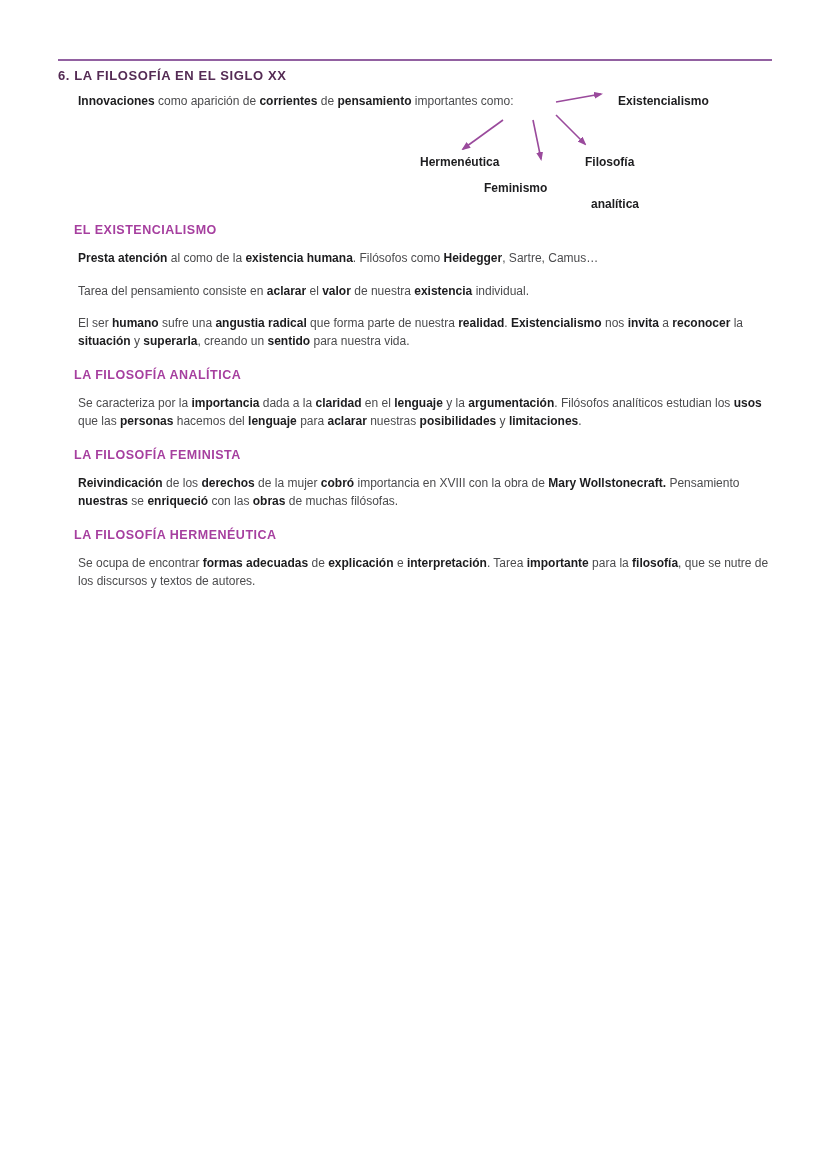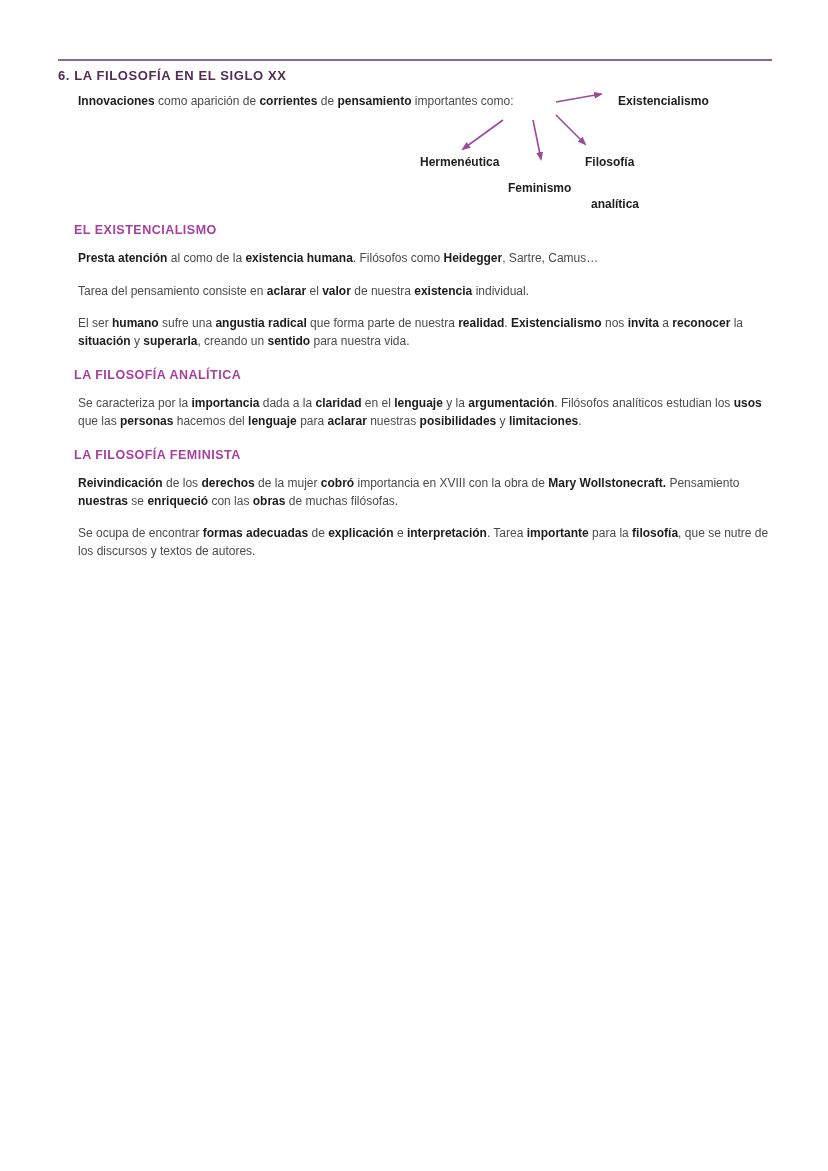--- a/index.html
+++ b/index.html
@@ -61,21 +61,21 @@
     color: var(--bold-text);
   }
   .lbl {
     position: absolute;
     font-size: 12px;
     line-height: 14px;
     white-space: nowrap;
   }
   .lbl-exist     { left: 560px; top: 1px; }
   .lbl-herm      { left: 322px; top: 62px; padding-left: 40px; }
-  .lbl-fem       { left: 450px; top: 88px; }
+  .lbl-fem       { left: 426px; top: 88px; }
   .lbl-filo1     { left: 527px; top: 62px; }
   .lbl-filo2     { left: 525px; top: 104px; margin-left: 8px; }
   svg.arrows {
     position: absolute;
     left: 0; top: 0;
     width: 714px; height: 110px;
     overflow: visible;
     pointer-events: none;
   }
   svg.arrows line { stroke: var(--arrow); stroke-width: 1.6; }
@@ -126,16 +126,17 @@
     <p class="body-par"><b>Presta atención</b><span> al como de la </span><b>existencia humana</b><span>. Filósofos como </span><b>Heidegger</b><span>, Sartre, Camus…</span></p>
     <p class="body-par"><span>Tarea del pensamiento consiste en </span><b>aclarar</b><span> el </span><b>valor</b><span> de nuestra </span><b>existencia</b><span> individual.</span></p>
     <p class="body-par"><span>El ser </span><b>humano</b><span> sufre una </span><b>angustia radical</b><span> que forma parte de nuestra </span><b>realidad</b><span>. </span><b>Existencialismo</b><span> nos </span><b>invita</b><span> a </span><b>reconocer</b><span> la </span><b>situación</b><span> y </span><b>superarla</b><span>, creando un </span><b>sentido</b><span> para nuestra vida.</span></p>
 
     <h2 class="section-heading">LA FILOSOFÍA ANALÍTICA</h2>
     <p class="body-par"><span>Se caracteriza por la </span><b>importancia</b><span> dada a la </span><b>claridad</b><span> en el </span><b>lenguaje</b><span> y la </span><b>argumentación</b><span>. Filósofos analíticos estudian los </span><b>usos</b><span> que las </span><b>personas</b><span> hacemos del </span><b>lenguaje</b><span> para </span><b>aclarar</b><span> nuestras </span><b>posibilidades</b><span> y </span><b>limitaciones</b><span>.</span></p>
 
     <h2 class="section-heading">LA FILOSOFÍA FEMINISTA</h2>
     <p class="body-par"><b>Reivindicación</b><span> de los </span><b>derechos</b><span> de la mujer </span><b>cobró</b><span> importancia en XVIII con la obra de </span><b>Mary Wollstonecraft.</b><span> Pensamiento </span><b>nuestras</b><span> se </span><b>enriqueció</b><span> con las </span><b>obras</b><span> de muchas filósofas.</span></p>
 
+    <h2 class="section-heading">LA FILOSOFÍA HERMENÉUTICA</h2>
     <p class="body-par"><span>Se ocupa de encontrar </span><b>formas adecuadas</b><span> de </span><b>explicación</b><span> e </span><b>interpretación</b><span>. Tarea </span><b>importante</b><span> para la </span><b>filosofía</b><span>, que se nutre de los discursos y textos de autores.</span></p>
 
   </div>
 </div>
 
 </body></html>

